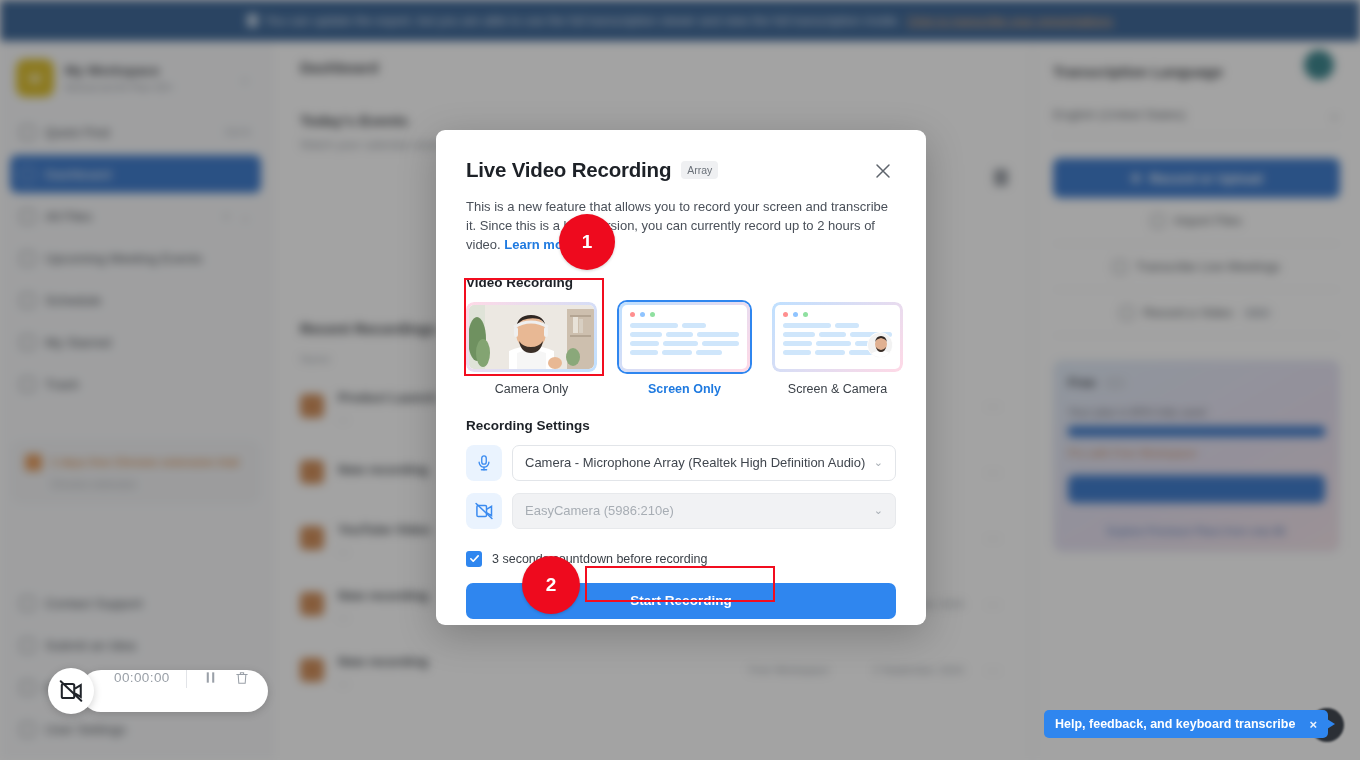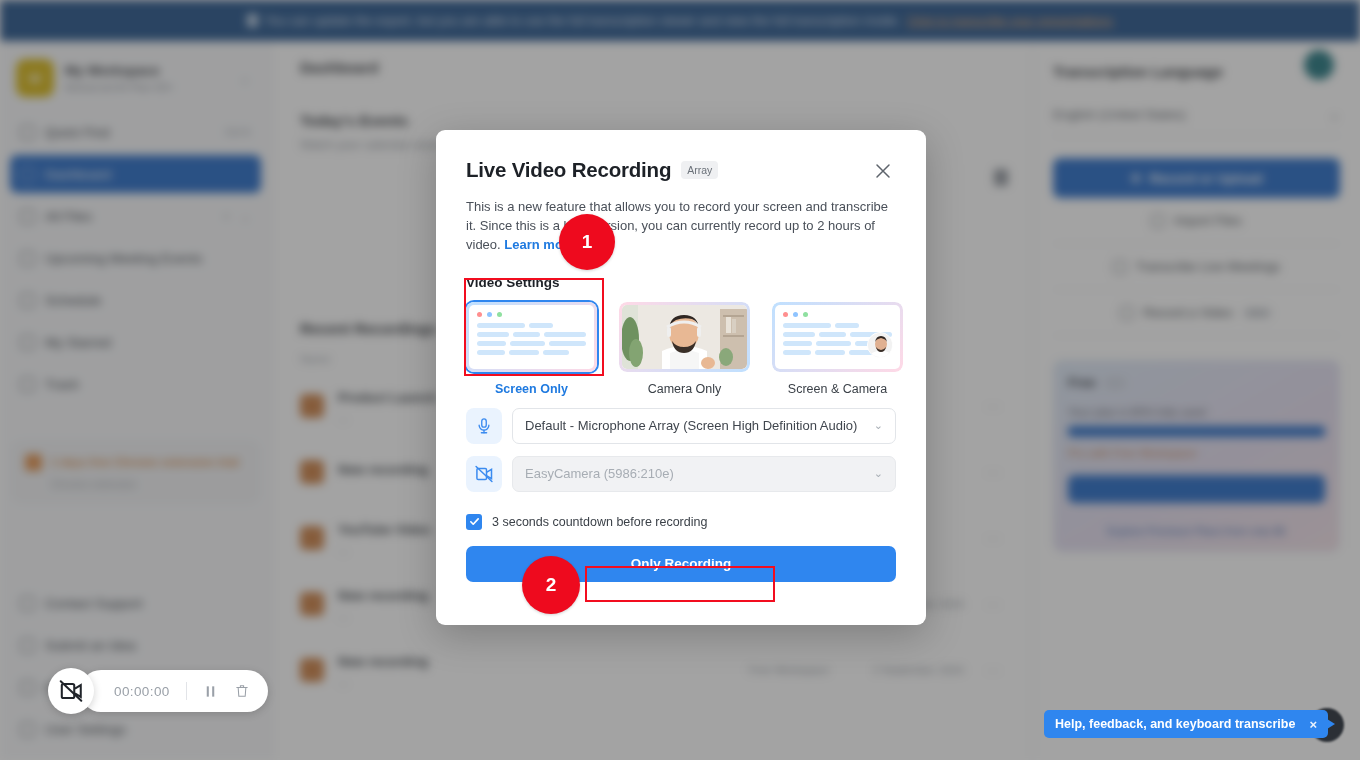--- a/index.html
+++ b/index.html
@@ -235,21 +235,21 @@
     display:flex; align-items:center;
   }
   .rec-cam {
     width:46px;height:46px;border-radius:50%;background:#fff;
     box-shadow:0 2px 8px rgba(0,0,0,.18);
     display:flex;align-items:center;justify-content:center; position:relative; z-index:2;
   }
   .rec-pill {
     margin-left:-14px; height:42px; border-radius:21px; background:#fff;
     box-shadow:0 2px 8px rgba(0,0,0,.16);
-    display:flex;align-items:center; padding: 0 18px 0 34px; gap:16px;
+    display:flex;align-items:flex-start; padding: 0 18px 0 34px; gap:16px;
   }
   .rec-time { font-size:13.5px; color:#9aa0a8; letter-spacing:.4px;}
   .rec-div { width:1px;height:18px;background:#e2e4e8;}
   .rec-ic { color:#9aa0a8; display:flex; align-items:center;}
 
   
   .help-tip {
     position:absolute; left:1044px; top:710px; z-index:30;
     height:28px; background:#2f86ef; color:#fff; border-radius:5px;
     display:flex;align-items:center; gap:14px; padding: 0 11px;
@@ -476,55 +476,23 @@
             <path d="M7 7 L19 19 M19 7 L7 19" stroke="#5e646c" stroke-width="1.5" fill="none" stroke-linecap="round"></path>
           </svg>
       </div>
     </div>
 
     <div class="m-desc">
       <span>This is a new feature that allows you to record your screen and transcribe it. Since this is a beta version, you can currently record up to 2 hours of video.</span>
       <a href="#">Learn more.</a>
     </div>
 
-    <div class="m-sec">Video Settings</div>
+    <div class="m-sec">Video Recording</div>
 
     <div class="modes">
-
-      <div class="mode sel">
-        <div class="mode-thumb">
-          <div class="thumb-screen">
-            <div class="dots">
-                <i class="d1"></i>
-                <i class="d2"></i>
-                <i class="d3"></i>
-              </div>
-            <div class="brow">
-                <i style="width:48px"></i>
-                <i style="width:24px"></i>
-              </div>
-            <div class="brow">
-                <i style="width:32px"></i>
-                <i style="width:28px"></i>
-                <i style="width:42px"></i>
-              </div>
-            <div class="brow">
-                <i style="width:30px"></i>
-                <i style="width:36px"></i>
-                <i style="width:38px"></i>
-              </div>
-            <div class="brow">
-                <i style="width:28px"></i>
-                <i style="width:30px"></i>
-                <i style="width:26px"></i>
-              </div>
-          </div>
-        </div>
-        <div class="mode-lbl">Screen Only</div>
-      </div>
 
       <div class="mode">
         <div class="mode-thumb">
           <div class="thumb-cam">
             <div class="photo">
               <svg width="125" height="64" viewBox="0 0 125 64" preserveAspectRatio="none">
                 <rect width="125" height="64" fill="#ece8e2"></rect>
                 <rect x="0" y="0" width="16" height="64" fill="#dfe3d8"></rect>
                 <ellipse cx="8" cy="34" rx="9" ry="22" fill="#6f9160"></ellipse>
                 <ellipse cx="14" cy="48" rx="7" ry="14" fill="#83a472"></ellipse>
@@ -543,20 +511,52 @@
                 <rect x="75" y="22" width="4" height="10" rx="2" fill="#efefef"></rect>
                 <path d="M45 22 Q62 12 79 22" stroke="#efefef" stroke-width="3" fill="none"></path>
                 <ellipse cx="86" cy="58" rx="7" ry="6" fill="#e8b894"></ellipse>
               </svg>
             </div>
           </div>
         </div>
         <div class="mode-lbl">Camera Only</div>
       </div>
 
+      <div class="mode sel">
+        <div class="mode-thumb">
+          <div class="thumb-screen">
+            <div class="dots">
+                <i class="d1"></i>
+                <i class="d2"></i>
+                <i class="d3"></i>
+              </div>
+            <div class="brow">
+                <i style="width:48px"></i>
+                <i style="width:24px"></i>
+              </div>
+            <div class="brow">
+                <i style="width:32px"></i>
+                <i style="width:28px"></i>
+                <i style="width:42px"></i>
+              </div>
+            <div class="brow">
+                <i style="width:30px"></i>
+                <i style="width:36px"></i>
+                <i style="width:38px"></i>
+              </div>
+            <div class="brow">
+                <i style="width:28px"></i>
+                <i style="width:30px"></i>
+                <i style="width:26px"></i>
+              </div>
+          </div>
+        </div>
+        <div class="mode-lbl">Screen Only</div>
+      </div>
+
       <div class="mode">
         <div class="mode-thumb">
           <div class="thumb-screen">
             <div class="dots">
                 <i class="d1"></i>
                 <i class="d2"></i>
                 <i class="d3"></i>
               </div>
             <div class="brow">
                 <i style="width:48px"></i>
@@ -585,32 +585,33 @@
                 <path d="M7 9 Q8 3 13 3 Q18 3 19 9 Q18 6 13 5 Q8 6 7 9 Z" fill="#2f2622"></path>
                 <path d="M8 14 Q9 19 13 19 Q17 19 18 14 Q16 17 13 17 Q10 17 8 14 Z" fill="#3a2f28"></path>
               </svg>
             </div>
           </div>
         </div>
         <div class="mode-lbl">Screen &amp; Camera</div>
       </div>
     </div>
 
+    <div class="m-sec2">Recording Settings</div>
 
     <div class="dev-row">
       <div class="dev-ic">
         <svg width="18" height="18" viewBox="0 0 24 24" fill="none" stroke="#3b8bf0" stroke-width="1.8" stroke-linecap="round">
           <rect x="9" y="2.5" width="6" height="11" rx="3"></rect>
           <path d="M5.5 11 A6.5 6.5 0 0 0 18.5 11"></path>
           <path d="M12 17.5 L12 21"></path>
             <path d="M8.5 21 L15.5 21"></path>
         </svg>
       </div>
       <div class="dev-sel">
-        <span>Default - Microphone Array (Screen High Definition Audio)</span>
+        <span>Camera - Microphone Array (Realtek High Definition Audio)</span>
         <span class="chev">⌄</span>
       </div>
     </div>
 
     <div class="dev-row">
       <div class="dev-ic">
         <svg width="20" height="20" viewBox="0 0 24 24" fill="none" stroke="#3b8bf0" stroke-width="1.8" stroke-linecap="round">
           <path d="M16 9.5 L21 6.5 L21 17.5 L16 14.5"></path>
           <path d="M3.5 7 A1.5 1.5 0 0 1 5 5.5 L13.5 5.5 A1.5 1.5 0 0 1 15 7 L15 17 A1.5 1.5 0 0 1 13.5 18.5 L5 18.5 A1.5 1.5 0 0 1 3.5 17 Z"></path>
           <path d="M2.5 3 L21.5 21"></path>
@@ -624,21 +625,21 @@
 
     <div class="chk-row">
       <span class="chk">
         <svg width="11" height="11" viewBox="0 0 12 12">
             <path d="M2 6.3 L4.6 9 L10 3.2" stroke="#fff" stroke-width="1.8" fill="none" stroke-linecap="round" stroke-linejoin="round"></path>
           </svg>
       </span>
       <span class="chk-lbl">3 seconds countdown before recording</span>
     </div>
 
-    <div class="start-btn">Only Recording</div>
+    <div class="start-btn">Start Recording</div>
   </div>
 
   <div class="ann-box" style="left:464px; top:278px; width:140px; height:98px;"></div>
   <div class="ann-badge" style="left:559px; top:214px; width:56px; height:56px;">1</div>
 
   <div class="ann-box" style="left:585px; top:566px; width:190px; height:36px;"></div>
   <div class="ann-badge" style="left:522px; top:556px; width:58px; height:58px;">2</div>
 
   <div class="rec-ctrl">
     <div class="rec-cam">

